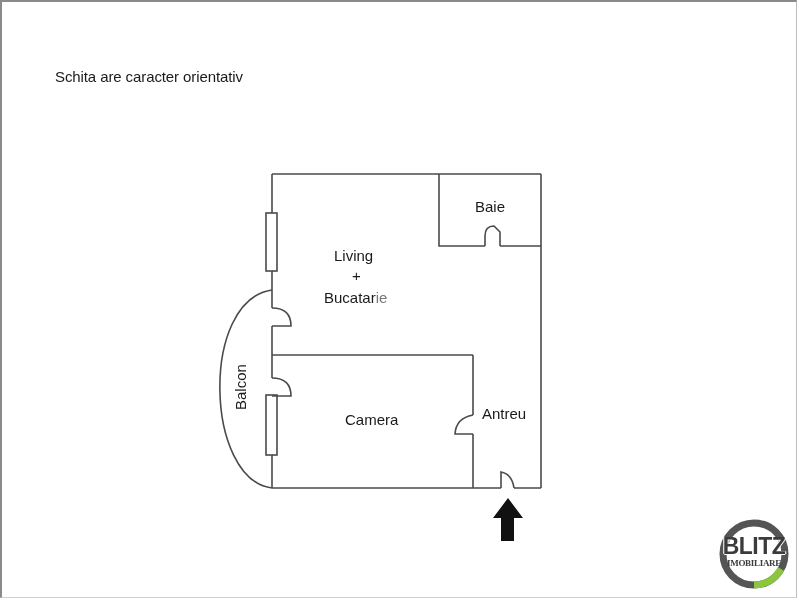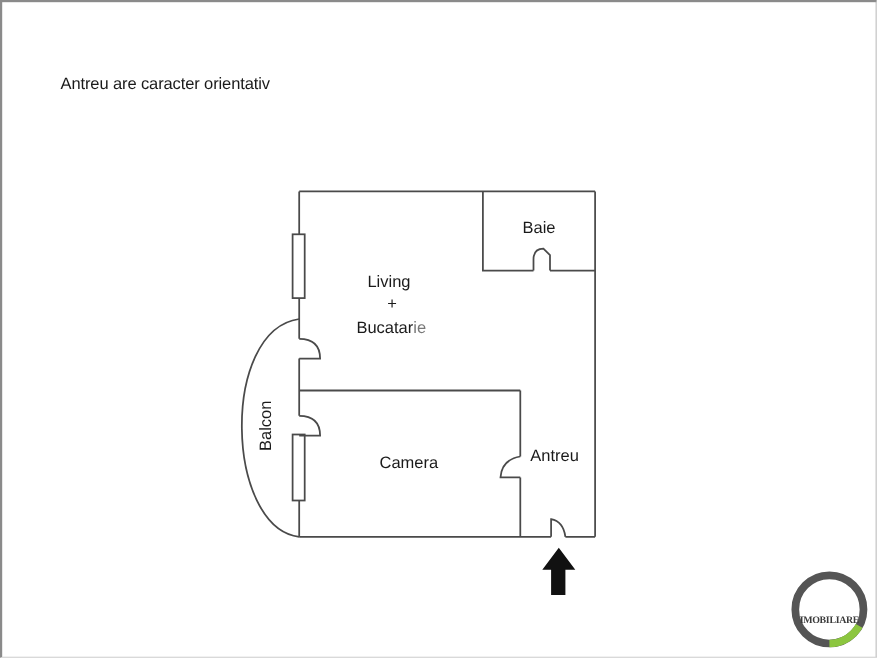--- a/index.html
+++ b/index.html
@@ -32,21 +32,21 @@
       position: absolute; left: 0; top: 40px; width: 72px; text-align: center;
       font-weight: bold; font-size: 9px; color: #3b3b3b; letter-spacing: -0.3px;
       font-family: Liberation Serif, serif;
     }
   </style>
 </head>
 <body>
 
 <div class="frame"></div>
 
-<div class="note">Antreu are caracter orientativ</div>
+<div class="note">Schita are caracter orientativ</div>
 
 <svg class="plan" width="799" height="600" viewBox="0 0 799 600">
   <g fill="none" stroke="#4a4a4a" stroke-width="1.6">
 
     <path d="M272,174 L541,174"></path>
     <path d="M541,174 L541,488"></path>
     <path d="M272,488 L501,488 M514,488 L541,488"></path>
 
     <path d="M272,174 L272,308 M272,326 L272,378 M272,396 L272,488"></path>
 
@@ -77,14 +77,15 @@
   <text class="lbl" x="345" y="425">Camera</text>
   <text class="lbl" x="482" y="419">Antreu</text>
   <text class="lbl" x="0" y="0" transform="translate(246,410) rotate(-90)">Balcon</text>
 </svg>
 
 <div class="logo">
   <svg width="72" height="72" viewBox="0 0 72 72">
     <circle cx="36" cy="36" r="31" fill="none" stroke="#555555" stroke-width="7"></circle>
     <path d="M36,67 A31,31 0 0 0 63,51" fill="none" stroke="#8cc63f" stroke-width="7"></path>
   </svg>
+  <div class="logo-text1">BLITZ</div>
   <div class="logo-text2">IMOBILIARE</div>
 </div>
 
 </body></html>

